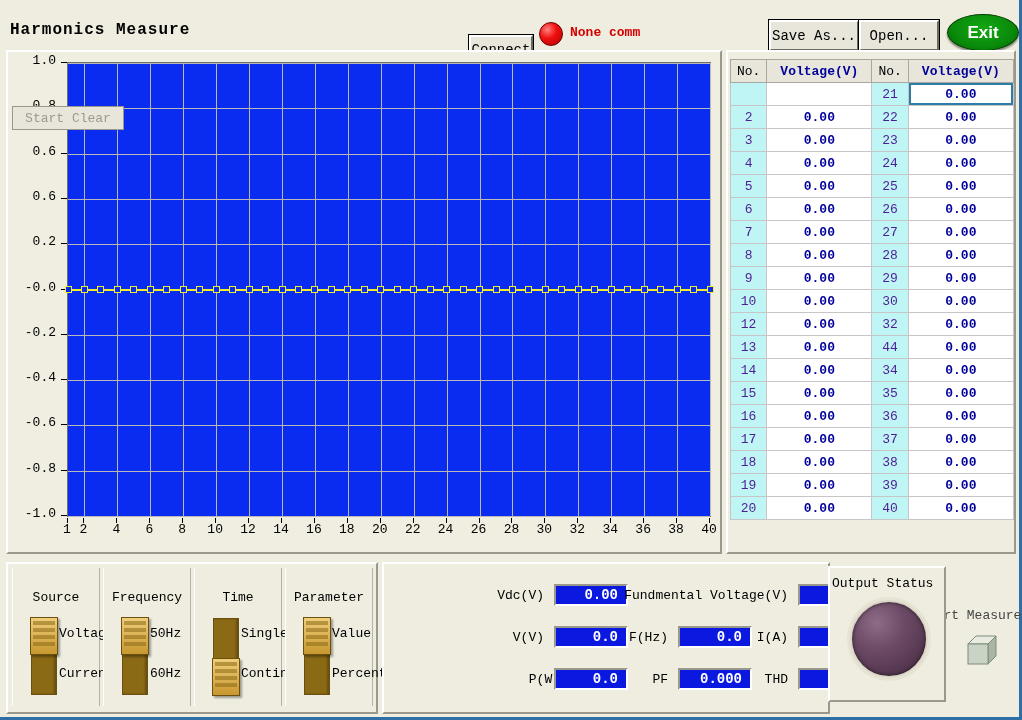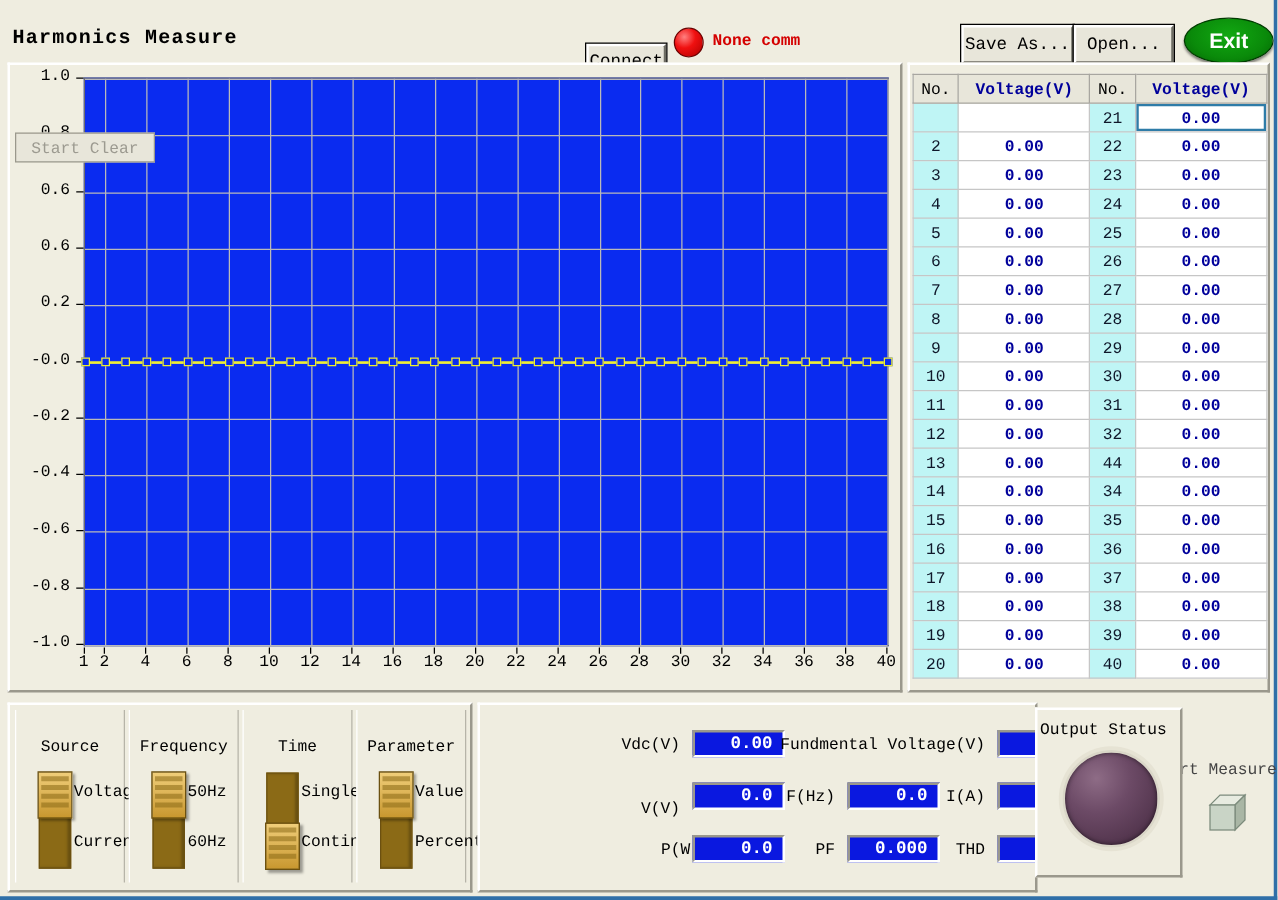--- a/index.html
+++ b/index.html
@@ -107,21 +107,21 @@
     height:22px;font-size:13px;font-weight:bold;color:#00009B;
     font-family:"Liberation Mono","DejaVu Sans Mono",monospace;
     padding:0;
   }
   table.htab th.no-h{color:#000;font-weight:normal;}
   table.htab td{
     border:1px solid #C6C6C6;height:22px;padding:0;
     font-size:13px;text-align:center;
     font-family:"Liberation Mono","DejaVu Sans Mono",monospace;
   }
-  td.idx{background:#BFF5F5;color:#0f172a;width:36px;}
+  td.idx{background:#BFF5F5;color:#4c1d95;width:36px;}
   td.val{background:#FFFFFF;color:#00009B;font-weight:bold;width:106px;}
   td.val.sel{box-shadow:inset 0 0 0 2px #2E7CA8;}
 
   
   .sw-outer{
     position:absolute;left:6px;top:562px;width:372px;height:152px;
     background:#EFEDE0;
     border:2px solid;border-color:#FFFFFF #9A988C #9A988C #FFFFFF;
     box-sizing:border-box;
   }
@@ -432,26 +432,20 @@
             <td class="idx">29</td>
             <td class="val">0.00</td>
           </tr>
           <tr>
             <td class="idx">10</td>
             <td class="val">0.00</td>
             <td class="idx">30</td>
             <td class="val">0.00</td>
           </tr>
           <tr>
-            <td class="idx">11</td>
-            <td class="val">0.00</td>
-            <td class="idx">31</td>
-            <td class="val">0.00</td>
-          </tr>
-          <tr>
             <td class="idx">12</td>
             <td class="val">0.00</td>
             <td class="idx">32</td>
             <td class="val">0.00</td>
           </tr>
           <tr>
             <td class="idx">13</td>
             <td class="val">0.00</td>
             <td class="idx">44</td>
             <td class="val">0.00</td>
@@ -555,21 +549,21 @@
         <div class="sw-opt top">Value</div>
         <div class="sw-opt bot">Percent</div>
       </div>
     </div>
 
   <div class="meas" id="meas-panel">
       <div class="mlab" style="left: 0px; width: 166px; top: 24px; padding-right: 6px; box-sizing: border-box;">Vdc(V)</div>
       <div class="mval" style="left: 170px; top: 20px; width: 74px;">0.00</div>
       <div class="mlab" style="left: 0px; width: 410px; top: 24px; padding-right: 6px; box-sizing: border-box;">Fundmental Voltage(V)</div>
       <div class="mval" style="left: 414px; top: 20px; width: 74px;">0.00</div>
-      <div class="mlab" style="left: 0px; width: 166px; top: 66px; padding-right: 6px; box-sizing: border-box; margin-top: 9px;">V(V)</div>
+      <div class="mlab" style="left: 0px; width: 166px; top: 66px; padding-right: 6px; box-sizing: border-box;">V(V)</div>
       <div class="mval" style="left: 170px; top: 62px; width: 74px;">0.0</div>
       <div class="mlab" style="left: 0px; width: 290px; top: 66px; padding-right: 6px; box-sizing: border-box;">F(Hz)</div>
       <div class="mval" style="left: 294px; top: 62px; width: 74px;">0.0</div>
       <div class="mlab" style="left: 0px; width: 410px; top: 66px; padding-right: 6px; box-sizing: border-box;">I(A)</div>
       <div class="mval" style="left: 414px; top: 62px; width: 74px;">0.00</div>
       <div class="mlab" style="left: 16px; width: 166px; top: 108px; padding-right: 6px; box-sizing: border-box;">P(W)</div>
       <div class="mval" style="left: 170px; top: 104px; width: 74px;">0.0</div>
       <div class="mlab" style="left: 0px; width: 290px; top: 108px; padding-right: 6px; box-sizing: border-box;">PF</div>
       <div class="mval" style="left: 294px; top: 104px; width: 74px;">0.000</div>
       <div class="mlab" style="left: 0px; width: 410px; top: 108px; padding-right: 6px; box-sizing: border-box;">THD</div>

